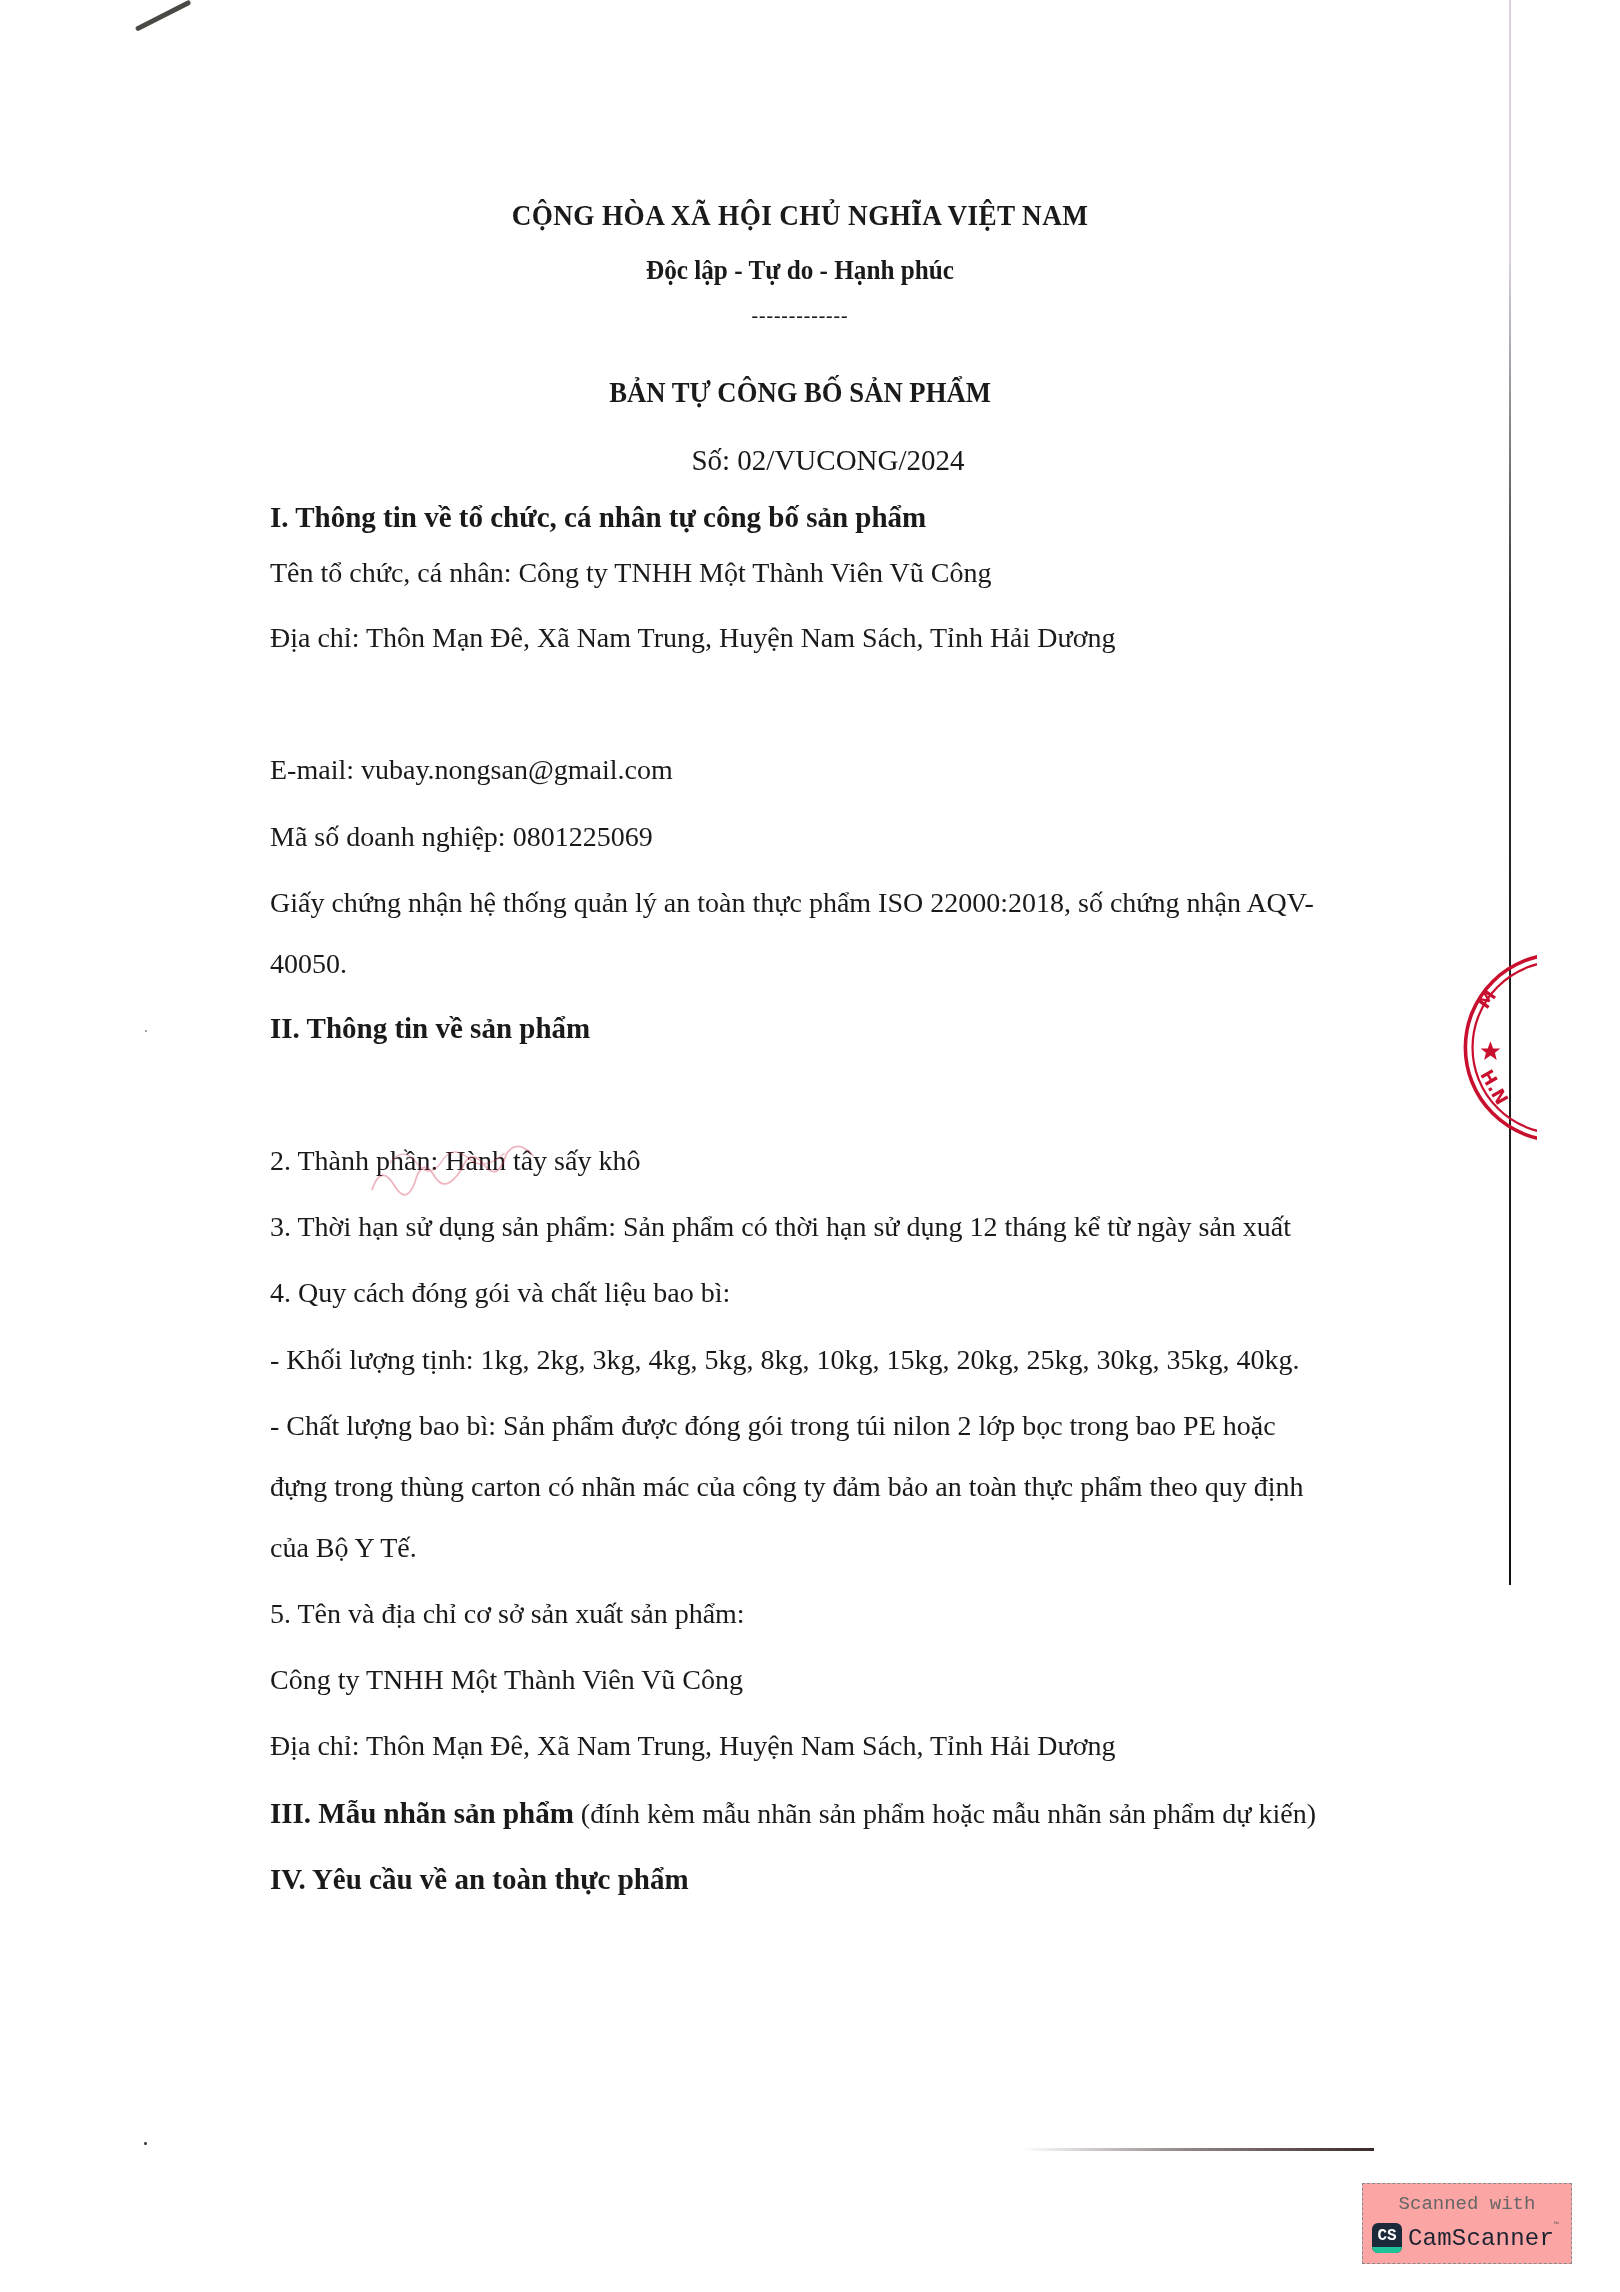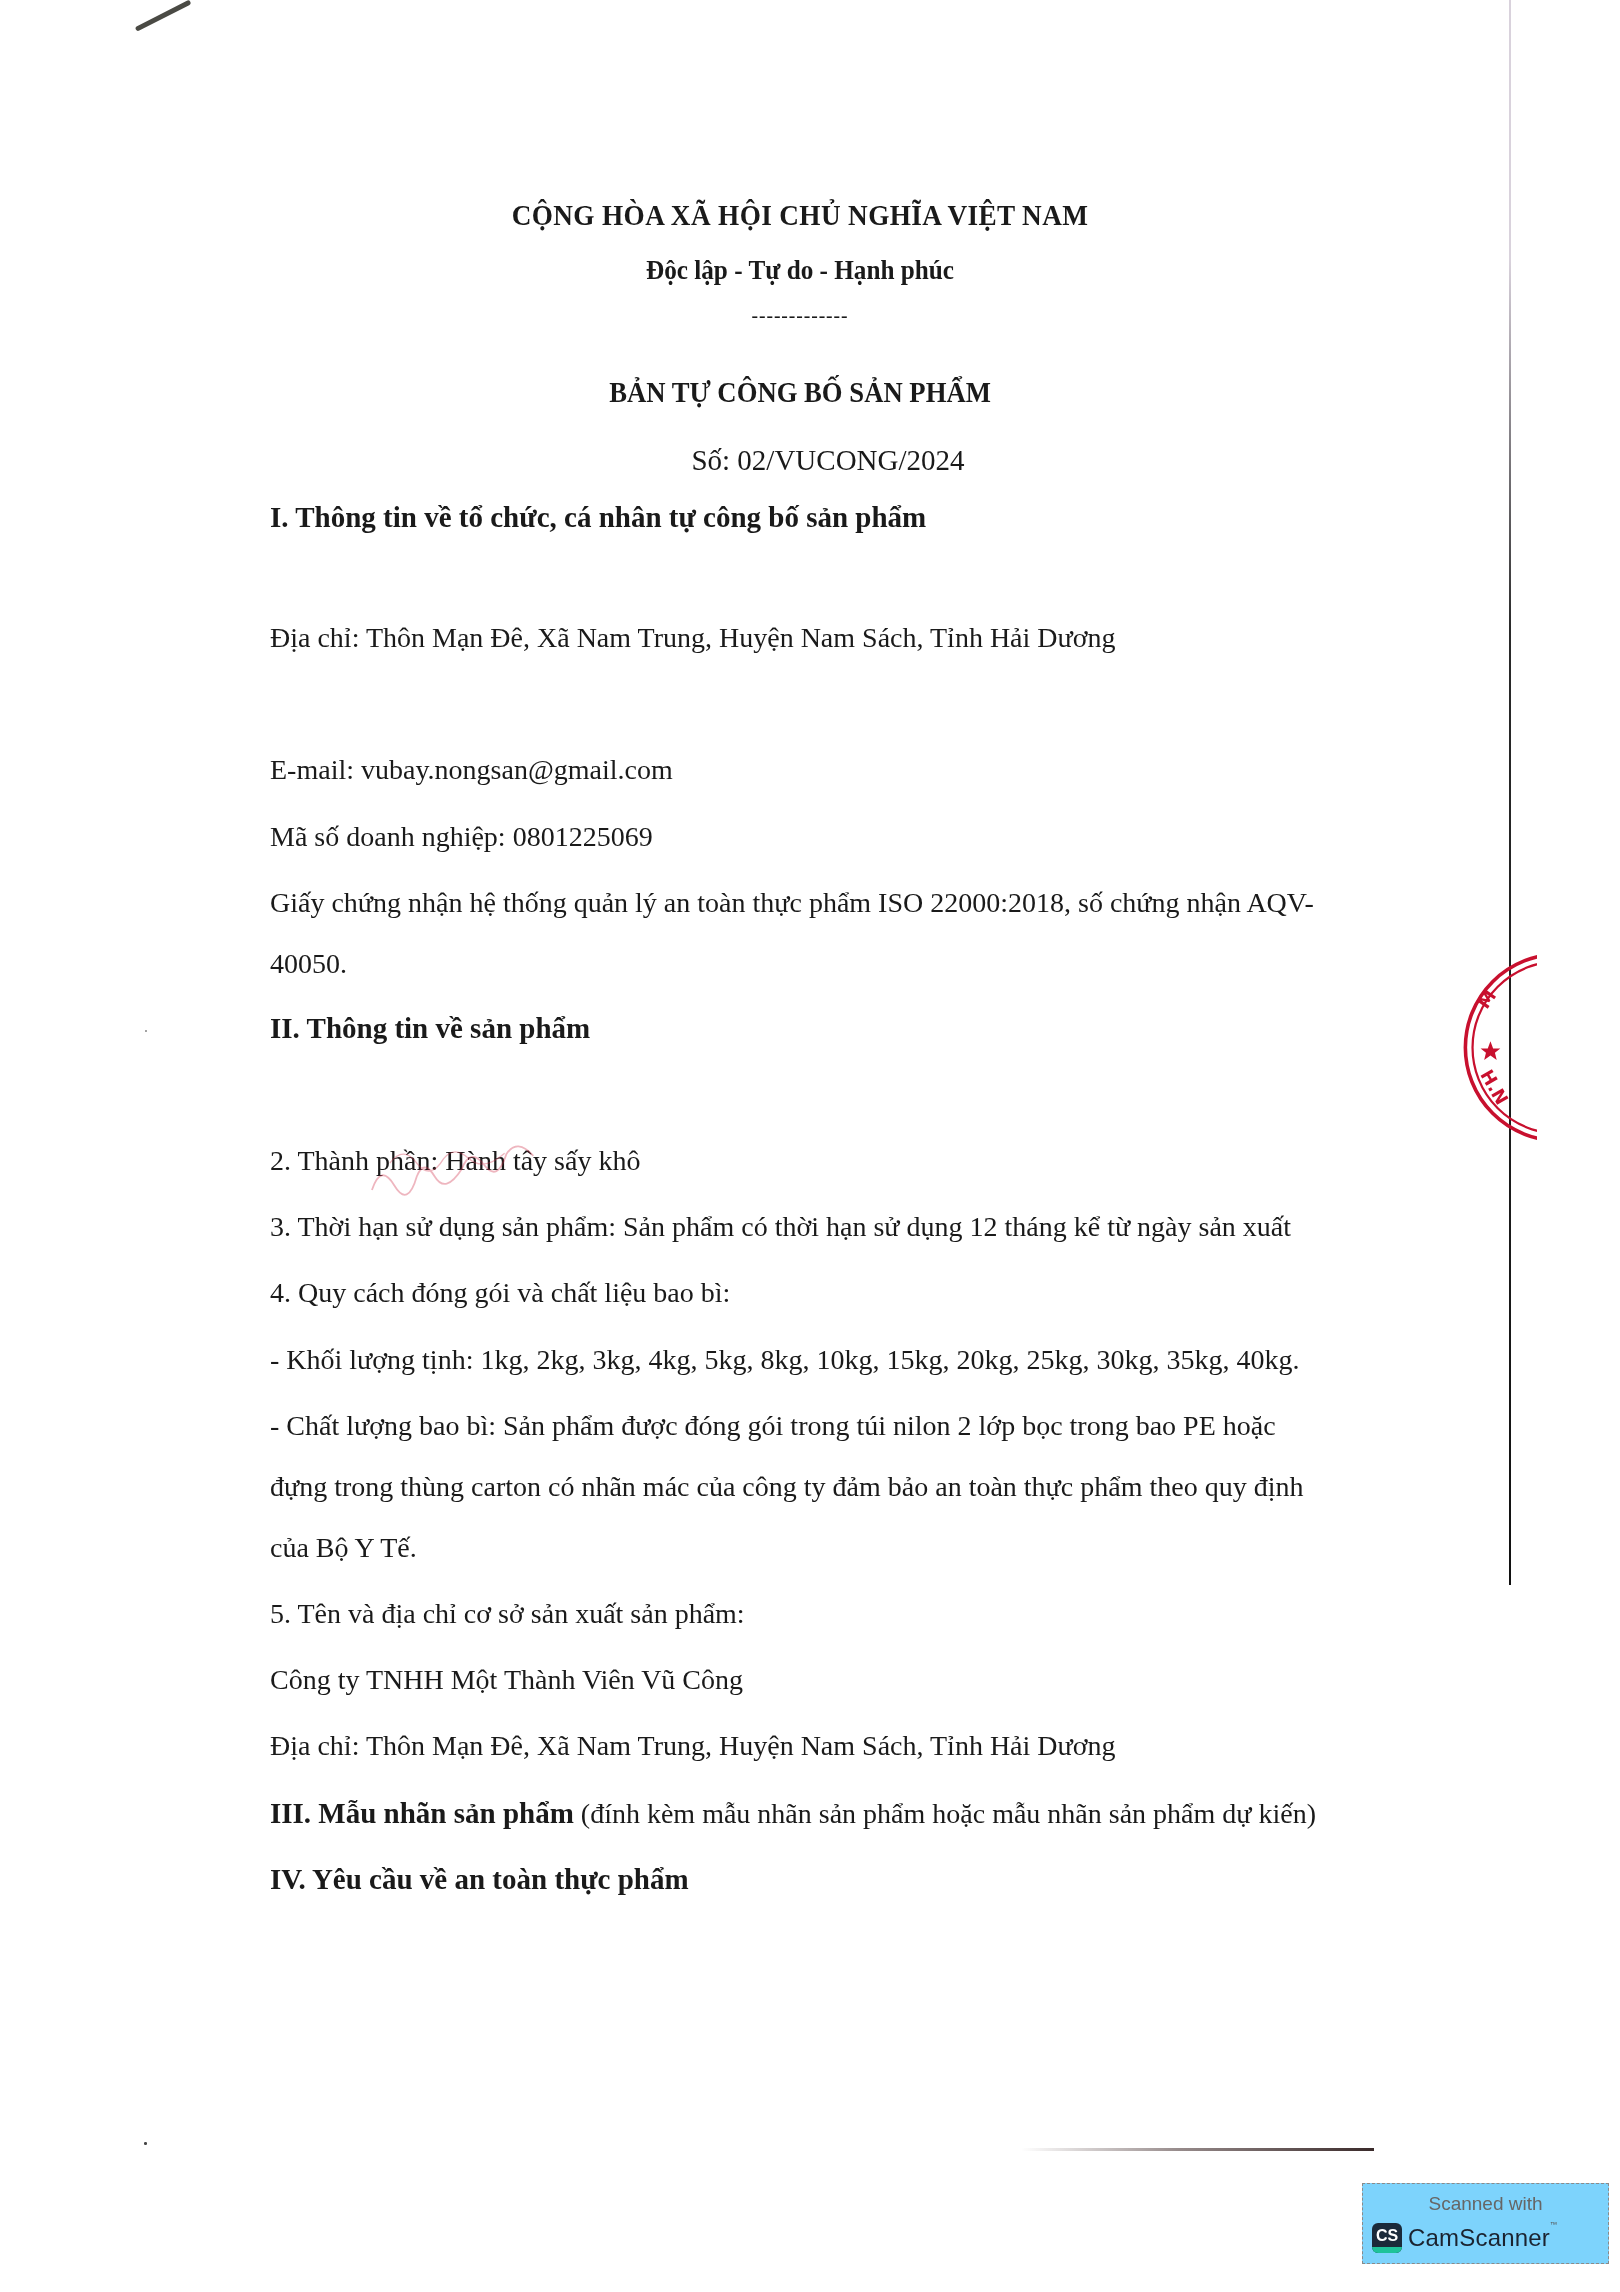--- a/index.html
+++ b/index.html
@@ -37,23 +37,23 @@
   .bleed-sig {
     position: absolute; left: 354px; top: 1136px; width: 269px; height: 72px;
     opacity: 0.35;
   }
   .bottom-rule {
     position: absolute; left: 1021px; top: 2148px; width: 353px; height: 2.7px;
     background: linear-gradient(to right, rgba(80,60,60,0) 0%, rgba(80,60,60,0.6) 45%, #3a2a2a 100%);
   }
   .speck { position: absolute; width: 2.7px; height: 2.7px; background: #444; border-radius: 50%; }
   .watermark {
-    position: absolute; left: 1362px; top: 2183px; width: 247px; height: 81px;
-    border: 1.8px dashed #8a8a8a; background: #7dd3fc; box-sizing: border-box;
-    font-family: Liberation Sans, sans-serif;
+    position: absolute; left: 1362px; top: 2183px; width: 210px; height: 81px;
+    border: 1.8px dashed #8a8a8a; background: #fca5a5; box-sizing: border-box;
+    font-family: Liberation Mono, monospace;
   }
   .wm-top { position: absolute; left: 0; right: 0; top: 9px; text-align: center; font-size: 19px; color: #666; }
   .wm-bottom { position: absolute; left: 9px; top: 39px; display: flex; align-items: center; }
   .cs-logo {
     width: 30px; height: 30px; border-radius: 6px; background: #1b2a3a; position: relative; overflow: hidden;
     color: #fff; font-weight: bold; font-size: 16px; display: flex; align-items: center; justify-content: center;
     box-sizing: border-box; padding-bottom: 4.5px;
   }
   .cs-logo::after { content: ""; position: absolute; left: 0; right: 0; bottom: 0; height: 6.3px; background: #1fc39a; }
   .wm-brand { font-size: 24px; color: #1b2330; margin-left: 6px; letter-spacing: 0.2px; }
@@ -68,20 +68,21 @@
   <div class="edge-line"></div>
 
   <div class="center national-title">CỘNG HÒA XÃ HỘI CHỦ NGHĨA VIỆT NAM</div>
   <div class="center motto">Độc lập - Tự do - Hạnh phúc</div>
   <div class="center dash-line">-------------</div>
 
   <div class="center doc-title">BẢN TỰ CÔNG BỐ SẢN PHẨM</div>
   <div class="center doc-number">Số: 02/VUCONG/2024</div>
 
   <div class="line section-heading" style="top:499px;">I. Thông tin về tổ chức, cá nhân tự công bố sản phẩm</div>
+  <div class="line" style="top:555px;">Tên tổ chức, cá nhân: Công ty TNHH Một Thành Viên Vũ Công</div>
   <div class="line" style="top:620px;">Địa chỉ: Thôn Mạn Đê, Xã Nam Trung, Huyện Nam Sách, Tỉnh Hải Dương</div>
   <div class="line" style="top:752px;">E-mail: vubay.nongsan@gmail.com</div>
   <div class="line" style="top:819px;">Mã số doanh nghiệp: 0801225069</div>
   <div class="line" style="top:885px;">Giấy chứng nhận hệ thống quản lý an toàn thực phẩm ISO 22000:2018, số chứng nhận AQV-</div>
   <div class="line" style="top:946px;">40050.</div>
 
   <div class="line section-heading" style="top:1010px;">II. Thông tin về sản phẩm</div>
   <div class="line" style="top:1143px;">2. Thành phần: Hành tây sấy khô</div>
   <div class="line" style="top:1209px;">3. Thời hạn sử dụng sản phẩm: Sản phẩm có thời hạn sử dụng 12 tháng kể từ ngày sản xuất</div>
   <div class="line" style="top:1275px;">4. Quy cách đóng gói và chất liệu bao bì:</div>

